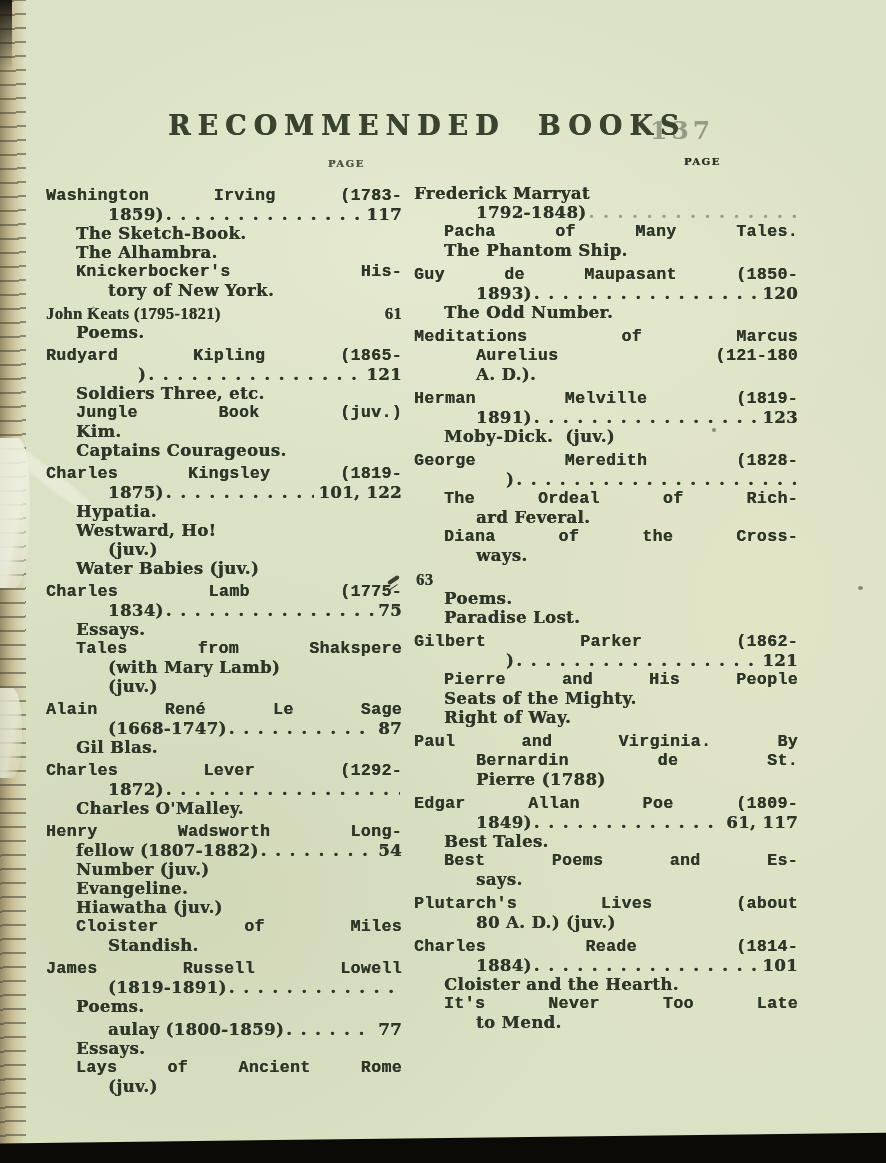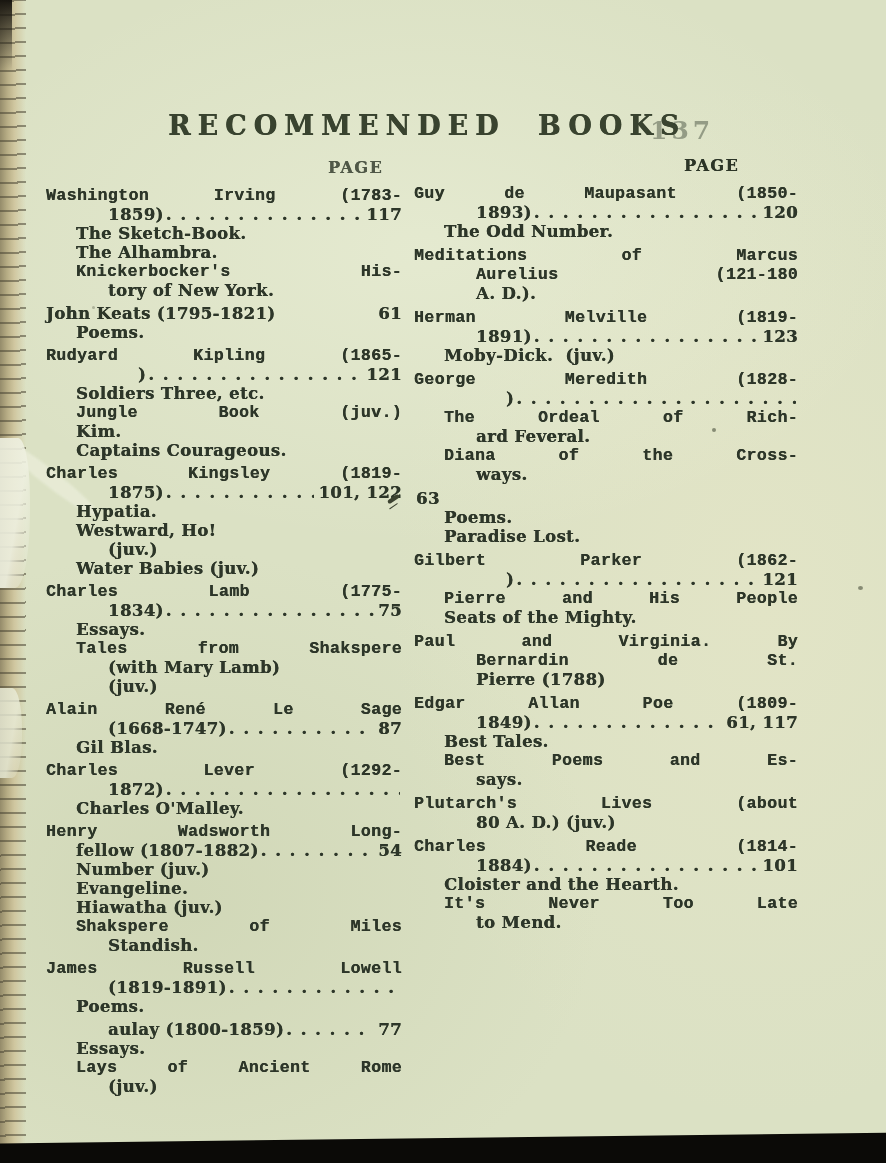--- a/index.html
+++ b/index.html
@@ -28,37 +28,37 @@
   .bottom-paper{position:absolute;right:0;bottom:0;width:110px;height:22px;background:#d8cba6;}
   .bottom-black{position:absolute;left:-12px;top:1138px;width:920px;height:60px;background:#0b0a07;transform:rotate(-.7deg);}
   .speck{position:absolute;border-radius:50%;background:#3c412f;opacity:.55;}
   
   .page-title{
     position:absolute;left:168px;top:110px;
     font-size:27px;font-weight:bold;letter-spacing:7px;word-spacing:16px;
     color:#39432f;text-shadow:.4px 0 0 currentColor;white-space:nowrap;
   }
   .folio{position:absolute;left:650px;top:116px;font-size:25px;font-weight:bold;letter-spacing:4px;color:#2f3a2b;opacity:.42;filter:blur(.3px);}
-  .col-label{position:absolute;font-size:16px;font-weight:bold;letter-spacing:1.5px;color:#2c3527;text-shadow:.3px 0 0 currentColor;}
+  .col-label{position:absolute;font-size:10px;font-weight:bold;letter-spacing:1.5px;color:#2c3527;text-shadow:.3px 0 0 currentColor;}
   .col-label.left{left:328px;top:158px;opacity:.8;}
   .col-label.right{left:684px;top:156px;}
   
   .col{position:absolute;font-size:16.5px;font-weight:bold;line-height:19px;letter-spacing:.4px;text-shadow:.3px 0 0 currentColor;}
   .col.left{left:46px;top:186px;width:356px;}
   .col.right{left:414px;top:184px;width:384px;}
   .col.left .entry{margin-bottom:4px;}
   .col.right .entry{margin-bottom:5px;}
   .ln{position:relative;}
   .i0{padding-left:0;}
   .i1{padding-left:30px;}
   .i2{padding-left:62px;}
   .i3{padding-left:92px;}
   .just{text-align:justify;text-align-last:justify;font-family:Liberation Mono, monospace;}
   .dotline{display:flex;align-items:baseline;}
-  .spread{display:flex;justify-content:space-between;align-items:baseline;}
+  .spread{display:flex;justify-content:space-between;align-items:baseline;font-family:Liberation Serif, serif;}
   .t{white-space:pre;}
   .leader{flex:1 1 auto;overflow:hidden;white-space:nowrap;margin:0 2px;}
   .leader::after{content:". . . . . . . . . . . . . . . . . . . . . . . . . . . . . . . . . . . .";letter-spacing:1.5px;}
   .leader.faint{opacity:.38;}
   .p{flex:0 0 auto;padding-left:2px;}
   .pen-mark{position:absolute;left:-27px;top:8px;width:13px;height:4px;background:#3c4230;border-radius:2px;transform:rotate(-34deg);box-shadow:-4px 6px 0 -1.5px #3c4230;}
 </style>
 </head>
 <body>
 
@@ -150,21 +150,21 @@
       <div class="entry">
         <div class="ln i0 just"><span class="t">Henry Wadsworth Long-</span></div>
         <div class="ln i1 dotline">
           <span class="t">fellow (1807-1882)</span>
           <span class="leader"></span>
           <span class="p">54</span>
         </div>
         <div class="ln i1"><span class="t">Number (juv.)</span></div>
         <div class="ln i1"><span class="t">Evangeline.</span></div>
         <div class="ln i1"><span class="t">Hiawatha (juv.)</span></div>
-        <div class="ln i1 just"><span class="t">Shakspere of Miles</span></div>
+        <div class="ln i1 just"><span class="t">Cloister of Miles</span></div>
         <div class="ln i2"><span class="t">Standish.</span></div>
       </div>
       <div class="entry">
         <div class="ln i0 just"><span class="t">James Russell Lowell</span></div>
         <div class="ln i2 dotline">
           <span class="t">(1819-1891)</span>
           <span class="leader"></span>
         </div>
         <div class="ln i1"><span class="t">Poems.</span></div>
       </div>
@@ -173,20 +173,29 @@
           <span class="t">aulay (1800-1859)</span>
           <span class="leader"></span>
           <span class="p">77</span>
         </div>
         <div class="ln i1"><span class="t">Essays.</span></div>
         <div class="ln i1 just"><span class="t">Lays of Ancient Rome</span></div>
         <div class="ln i2"><span class="t">(juv.)</span></div>
       </div>
     </div>
   <div class="col right">
+      <div class="entry">
+        <div class="ln i0"><span class="t">Frederick Marryat</span></div>
+        <div class="ln i2 dotline">
+          <span class="t">1792-1848)</span>
+          <span class="leader faint"></span>
+        </div>
+        <div class="ln i1 just"><span class="t">Pacha of Many Tales.</span></div>
+        <div class="ln i1"><span class="t">The Phantom Ship.</span></div>
+      </div>
       <div class="entry">
         <div class="ln i0 just"><span class="t">Guy de Maupasant (1850-</span></div>
         <div class="ln i2 dotline">
           <span class="t">1893)</span>
           <span class="leader"></span>
           <span class="p">120</span>
         </div>
         <div class="ln i1"><span class="t">The Odd Number.</span></div>
       </div>
       <div class="entry">
@@ -224,20 +233,21 @@
       </div>
       <div class="entry">
         <div class="ln i0 just"><span class="t">Gilbert Parker (1862-</span></div>
         <div class="ln i3 dotline">
           <span class="t">)</span>
           <span class="leader"></span>
           <span class="p">121</span>
         </div>
         <div class="ln i1 just"><span class="t">Pierre and His People</span></div>
         <div class="ln i1"><span class="t">Seats of the Mighty.</span></div>
+        <div class="ln i1"><span class="t">Right of Way.</span></div>
       </div>
       <div class="entry">
         <div class="ln i0 just"><span class="t">Paul and Virginia. By</span></div>
         <div class="ln i2 just"><span class="t">Bernardin de St.</span></div>
         <div class="ln i2"><span class="t">Pierre (1788)</span></div>
       </div>
       <div class="entry">
         <div class="ln i0 just"><span class="t">Edgar Allan Poe (1809-</span></div>
         <div class="ln i2 dotline">
           <span class="t">1849)</span>

